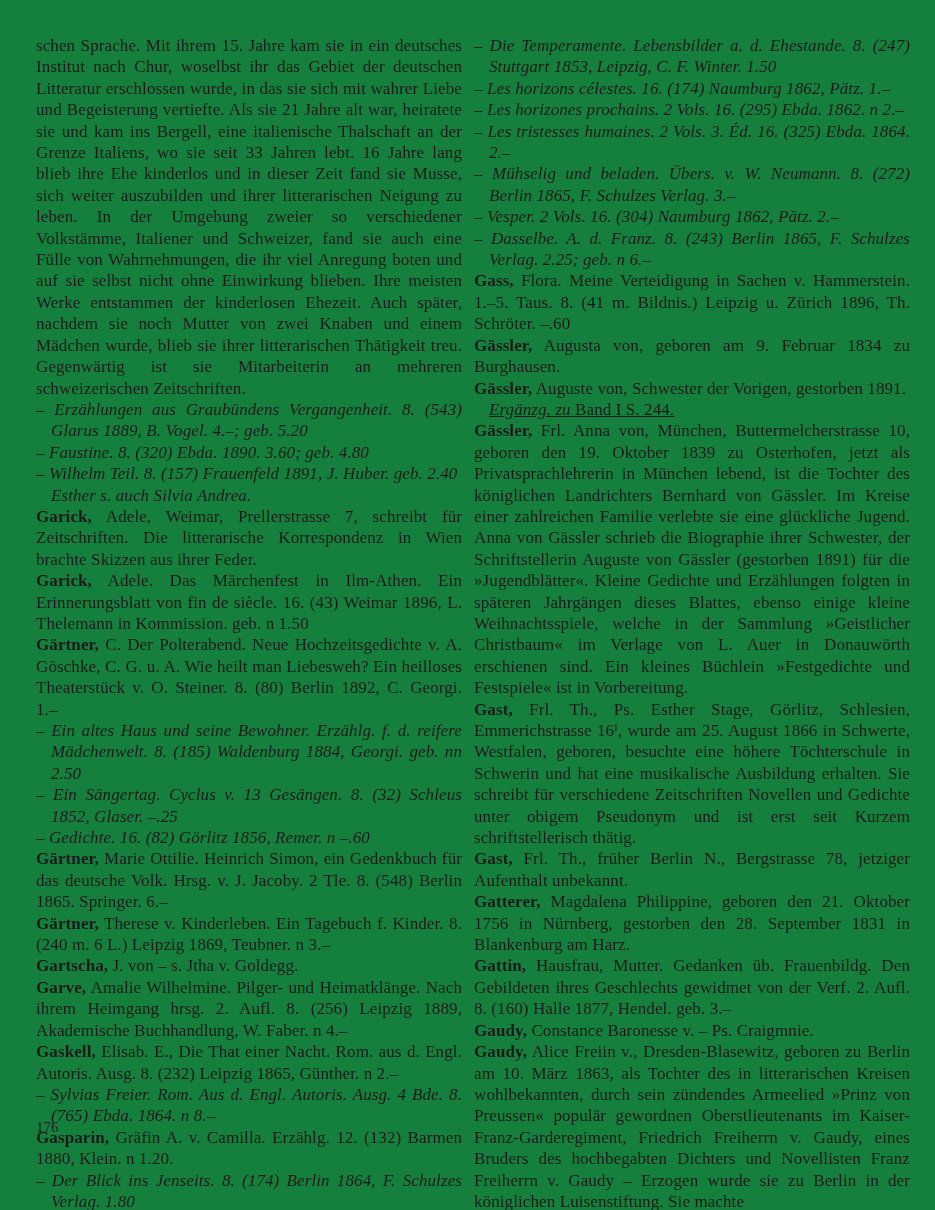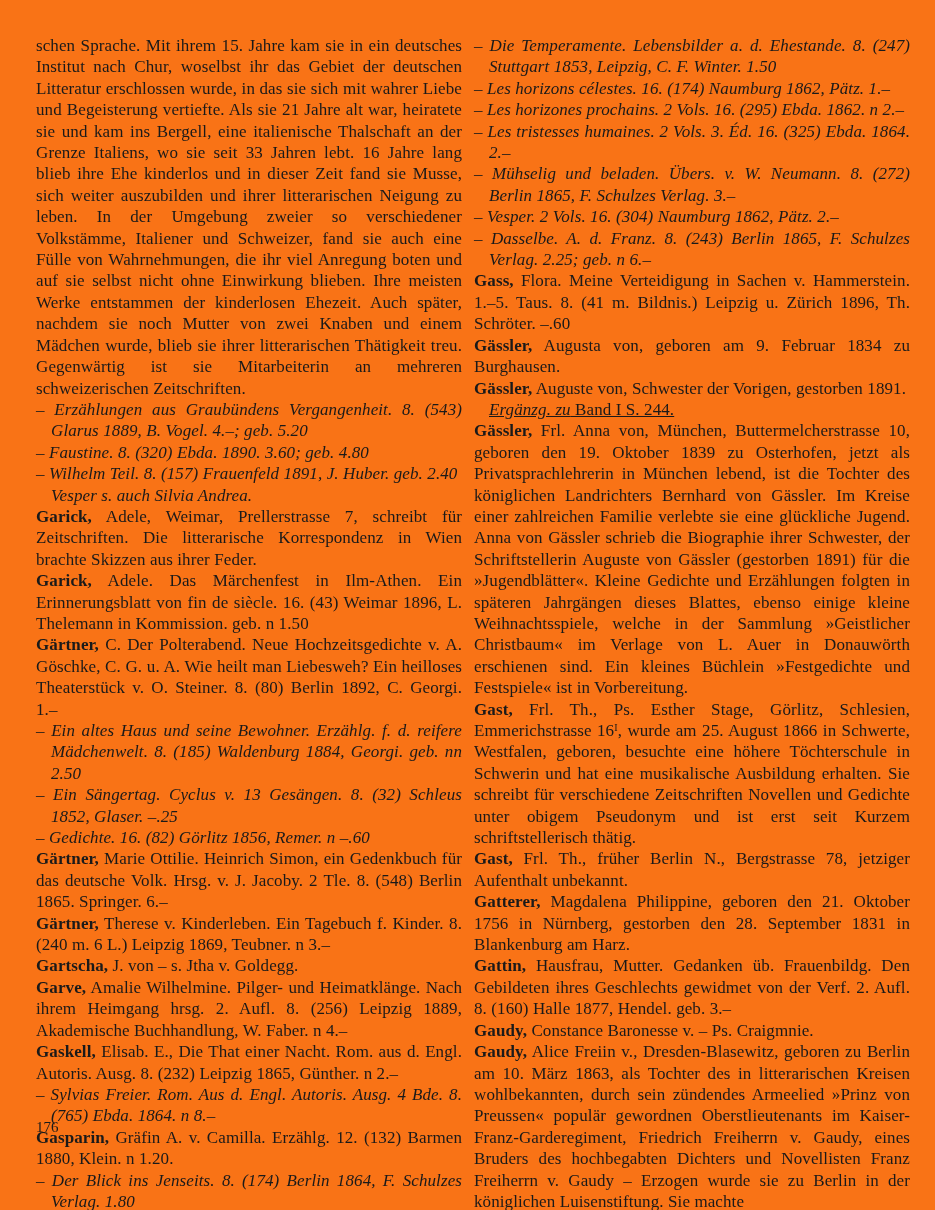--- a/index.html
+++ b/index.html
@@ -5,21 +5,21 @@
   html, body { margin: 0; padding: 0; }
   body {
     width: 935px; height: 1210px;
     background: #ffffff;
     font-family: "Liberation Serif", "DejaVu Serif", serif;
     color: #1a1a1a;
   }
   .page {
     position: relative;
     width: 935px; height: 1210px;
-    background: #f97316;
+    background: #15803d;
     overflow: hidden;
   }
   .col {
     position: absolute;
     top: 35px;
     font-size: 17px;
     line-height: 21.4px;
     text-align: justify;
     letter-spacing: 0.1px;
   }
@@ -41,21 +41,21 @@
 </style>
 </head>
 <body>
 
 <div class="page">
   <div class="col col-left">
       <p class="textpara">schen Sprache. Mit ihrem 15. Jahre kam sie in ein deutsches Institut nach Chur, woselbst ihr das Gebiet der deutschen Litteratur erschlossen wurde, in das sie sich mit wahrer Liebe und Begeisterung vertiefte. Als sie 21 Jahre alt war, heiratete sie und kam ins Bergell, eine italienische Thalschaft an der Grenze Italiens, wo sie seit 33 Jahren lebt. 16 Jahre lang blieb ihre Ehe kinderlos und in dieser Zeit fand sie Musse, sich weiter auszubilden und ihrer litterarischen Neigung zu leben. In der Umgebung zweier so verschiedener Volkstämme, Italiener und Schweizer, fand sie auch eine Fülle von Wahrnehmungen, die ihr viel Anregung boten und auf sie selbst nicht ohne Einwirkung blieben. Ihre meisten Werke entstammen der kinderlosen Ehezeit. Auch später, nachdem sie noch Mutter von zwei Knaben und einem Mädchen wurde, blieb sie ihrer litterarischen Thätigkeit treu. Gegenwärtig ist sie Mitarbeiterin an mehreren schweizerischen Zeitschriften.</p>
       <p class="item">– Erzählungen aus Graubündens Vergangenheit. 8. (543) Glarus 1889, B. Vogel. 4.–; geb. 5.20</p>
       <p class="item">– Faustine. 8. (320) Ebda. 1890. 3.60; geb. 4.80</p>
       <p class="item">– Wilhelm Teil. 8. (157) Frauenfeld 1891, J. Huber. geb. 2.40</p>
-      <p class="crossref">Vesper s. auch Silvia Andrea.</p>
+      <p class="crossref">Esther s. auch Silvia Andrea.</p>
       <p class="entry"><b class="lead">Garick,</b> Adele, Weimar, Prellerstrasse 7, schreibt für Zeitschriften. Die litterarische Korrespondenz in Wien brachte Skizzen aus ihrer Feder.</p>
       <p class="entry"><b class="lead">Garick,</b> Adele. Das Märchenfest in Ilm-Athen. Ein Erinnerungsblatt von fin de siècle. 16. (43) Weimar 1896, L. Thelemann in Kommission. geb. n 1.50</p>
       <p class="entry"><b class="lead">Gärtner,</b> C. Der Polterabend. Neue Hochzeitsgedichte v. A. Göschke, C. G. u. A. Wie heilt man Liebesweh? Ein heilloses Theaterstück v. O. Steiner. 8. (80) Berlin 1892, C. Georgi. 1.–</p>
       <p class="item">– Ein altes Haus und seine Bewohner. Erzählg. f. d. reifere Mädchenwelt. 8. (185) Waldenburg 1884, Georgi. geb. nn 2.50</p>
       <p class="item">– Ein Sängertag. Cyclus v. 13 Gesängen. 8. (32) Schleus 1852, Glaser. –.25</p>
       <p class="item">– Gedichte. 16. (82) Görlitz 1856, Remer. n –.60</p>
       <p class="entry"><b class="lead">Gärtner,</b> Marie Ottilie. Heinrich Simon, ein Gedenkbuch für das deutsche Volk. Hrsg. v. J. Jacoby. 2 Tle. 8. (548) Berlin 1865. Springer. 6.–</p>
       <p class="entry"><b class="lead">Gärtner,</b> Therese v. Kinderleben. Ein Tagebuch f. Kinder. 8. (240 m. 6 L.) Leipzig 1869, Teubner. n 3.–</p>
       <p class="entry"><b class="lead">Gartscha,</b> J. von – s. Jtha v. Goldegg.</p>
       <p class="entry"><b class="lead">Garve,</b> Amalie Wilhelmine. Pilger- und Heimatklänge. Nach ihrem Heimgang hrsg. 2. Aufl. 8. (256) Leipzig 1889, Akademische Buchhandlung, W. Faber. n 4.–</p>

